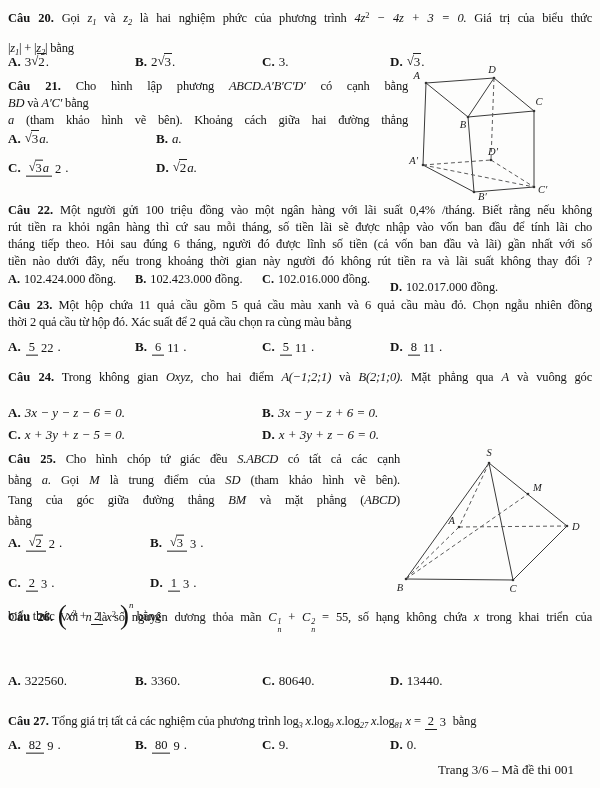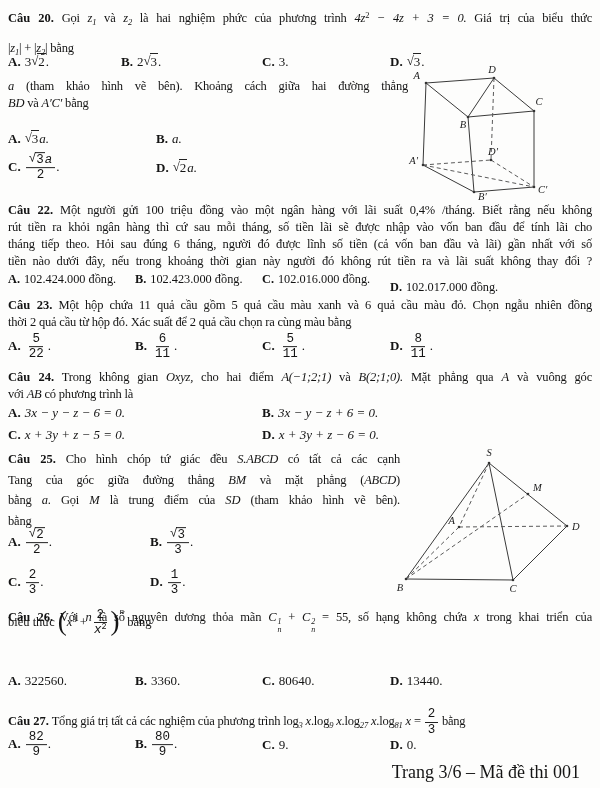--- a/index.html
+++ b/index.html
@@ -11,58 +11,59 @@
   .j{text-align:justify;text-align-last:justify;white-space:normal;}
   .lh22{line-height:26px;}
   .lh20{line-height:20.5px;}
   b.ql{font-weight:bold;letter-spacing:0;}
   i{font-style:italic;}
   sub{font-size:8.5px;vertical-align:-3px;font-style:italic;}
   sup{font-size:8.5px;vertical-align:4px;}
   .row{position:absolute;left:8px;right:6px;font-size:13px;}
   .opt{position:absolute;top:50%;transform:translateY(-50%);white-space:nowrap;}
   .opt b{margin-right:4px;}
-  .frac{display:inline-flex;flex-direction:column;align-items:center;vertical-align:middle;
-        line-height:1.15;font-size:12.5px;margin:0 1px;font-family:Liberation Mono, monospace;}
+  .frac{display:inline-flex;flex-direction:row;align-items:center;vertical-align:middle;
+        line-height:1.15;font-size:12.5px;margin:0 1px;}
   .fn{border-bottom:1px solid #222;padding:0 3px;}
   .fd{padding:0 3px;}
   .sqrt{white-space:nowrap;}
   .rs{display:inline-block;transform:translateY(-1px);margin-right:-1px;}
   .rb{border-top:1px solid #222;padding:0 1px;}
   .ss{display:inline-flex;flex-direction:column;align-items:flex-start;font-size:8px;
       line-height:1.05;vertical-align:-3px;font-style:italic;margin-left:1px;}
   .paren{font-size:27px;font-weight:300;vertical-align:middle;line-height:0;position:relative;top:-2px;letter-spacing:0;}
   .exp{font-style:italic;font-size:9px;position:relative;top:-12px;}
   .figure{position:absolute;}
   .figure line{stroke:#3a3a3a;stroke-width:1;}
   .figure line.d{stroke:#5a5a5a;stroke-dasharray:4 3;}
   .figure text{font-family:"Liberation Serif","DejaVu Serif",serif;font-style:italic;
                font-size:10.5px;fill:#222;}
   .figure circle{fill:#333;}
-  .footer{position:absolute;right:20px;top:762px;font-size:18px;}
+  .footer{position:absolute;right:26px;top:762px;font-size:13px;}
 </style>
 </head>
 <body>
 
 <div class="page">
 
   <div class="blk" style="top:2px;width:584px;">
     <div class="line lh22 j"><b class="ql">Câu 20.</b><span> Gọi </span><i>z</i><sub>1</sub><span> và </span><i>z</i><sub>2</sub><span> là hai nghiệm phức của phương trình </span><i>4z</i><sup>2</sup><i> − 4z + 3 = 0.</i><span> Giá trị của biểu thức</span></div>
     <div class="line lh22"><span>|</span><i>z</i><sub>1</sub><span>| + |</span><i>z</i><sub>2</sub><span>| bằng</span></div>
   </div>
   <div class="row" style="top:49px;height:26px;">
     <span class="opt" style="left:0;"><b>A.</b><span>3</span><span class="sqrt"><span class="rs">√</span><span class="rb">2</span></span><span>.</span></span>
-    <span class="opt" style="left:113px;"><b>B.</b><span>2</span><span class="sqrt"><span class="rs">√</span><span class="rb">3</span></span><span>.</span></span>
+    <span class="opt" style="left:127px;"><b>B.</b><span>2</span><span class="sqrt"><span class="rs">√</span><span class="rb">3</span></span><span>.</span></span>
     <span class="opt" style="left:254px;"><b>C.</b><span>3.</span></span>
     <span class="opt" style="left:382px;"><b>D.</b><span class="sqrt"><span class="rs">√</span><span class="rb">3</span></span><span>.</span></span>
   </div>
 
   <div class="blk" style="top:78px;width:400px;">
+    <div class="line j"><b class="ql">Câu 21.</b><span> Cho hình lập phương </span><i>ABCD.A′B′C′D′</i><span> có cạnh bằng</span></div>
+    <div class="line"><i>BD</i><span> và </span><i>A′C′</i><span> bằng</span></div>
     <div class="line j"><i>a</i><span> (tham khảo hình vẽ bên). Khoảng cách giữa hai đường thẳng</span></div>
-    <div class="line"><i>BD</i><span> và </span><i>A′C′</i><span> bằng</span></div>
   </div>
   <div class="row" style="top:128px;height:22px;width:400px;">
     <span class="opt" style="left:0;"><b>A.</b><span class="sqrt"><span class="rs">√</span><span class="rb">3</span></span><i>a.</i></span>
     <span class="opt" style="left:148px;"><b>B.</b><i>a.</i></span>
   </div>
   <div class="row" style="top:147px;height:42px;width:400px;">
     <span class="opt" style="left:0;"><b>C.</b><span class="frac">
           <span class="fn"><span class="sqrt"><span class="rs">√</span><span class="rb">3</span></span><i>a</i></span>
           <span class="fd">2</span>
         </span><span>.</span></span>
@@ -133,35 +134,34 @@
           <span class="fd">11</span>
         </span><span>.</span></span>
     <span class="opt" style="left:382px;"><b>D.</b><span class="frac">
           <span class="fn">8</span>
           <span class="fd">11</span>
         </span><span>.</span></span>
   </div>
 
   <div class="blk" style="top:369px;width:584px;">
     <div class="line j"><b class="ql">Câu 24.</b><span> Trong không gian </span><i>Oxyz,</i><span> cho hai điểm </span><i>A(−1;2;1)</i><span> và </span><i>B(2;1;0).</i><span> Mặt phẳng qua </span><i>A</i><span> và vuông góc</span></div>
-    <div class="line"><span>với </span><i>AB</i><span> có phương trình là</span></div>
   </div>
   <div class="row" style="top:402px;height:22px;">
     <span class="opt" style="left:0;"><b>A.</b><i>3x − y − z − 6 = 0.</i></span>
     <span class="opt" style="left:254px;"><b>B.</b><i>3x − y − z + 6 = 0.</i></span>
   </div>
   <div class="row" style="top:424px;height:22px;">
     <span class="opt" style="left:0;"><b>C.</b><i>x + 3y + z − 5 = 0.</i></span>
     <span class="opt" style="left:254px;"><b>D.</b><i>x + 3y + z − 6 = 0.</i></span>
   </div>
 
   <div class="blk" style="top:449px;width:392px;">
     <div class="line lh20 j"><b class="ql">Câu 25.</b><span> Cho hình chóp tứ giác đều </span><i>S.ABCD</i><span> có tất cả các cạnh</span></div>
+    <div class="line lh20 j"><span>bằng </span><i>a</i><span>. Gọi </span><i>M</i><span> là trung điểm của </span><i>SD</i><span> (tham khảo hình vẽ bên).</span></div>
     <div class="line lh20 j"><span>Tang của góc giữa đường thẳng </span><i>BM</i><span> và mặt phẳng (</span><i>ABCD</i><span>)</span></div>
-    <div class="line lh20 j"><span>bằng </span><i>a</i><span>. Gọi </span><i>M</i><span> là trung điểm của </span><i>SD</i><span> (tham khảo hình vẽ bên).</span></div>
     <div class="line lh20">bằng</div>
   </div>
   <div class="row" style="top:522px;height:42px;width:392px;">
     <span class="opt" style="left:0;"><b>A.</b><span class="frac">
           <span class="fn"><span class="sqrt"><span class="rs">√</span><span class="rb">2</span></span></span>
           <span class="fd">2</span>
         </span><span>.</span></span>
     <span class="opt" style="left:142px;"><b>B.</b><span class="frac">
           <span class="fn"><span class="sqrt"><span class="rs">√</span><span class="rb">3</span></span></span>
           <span class="fd">3</span>

